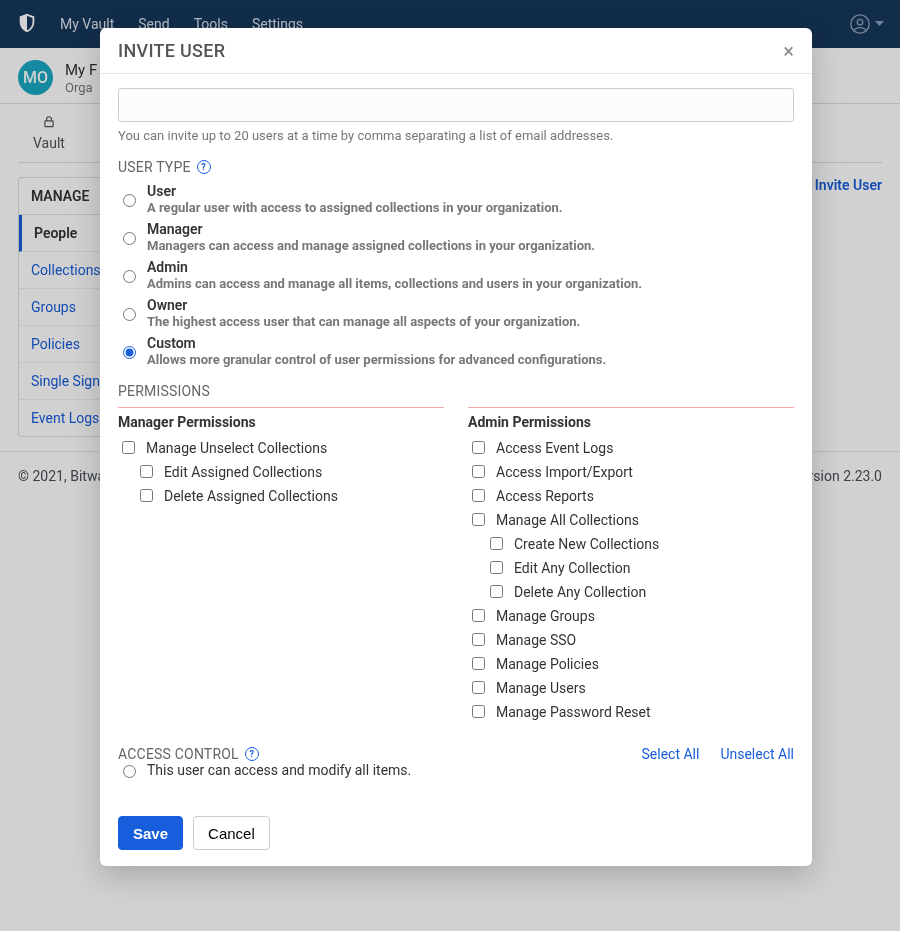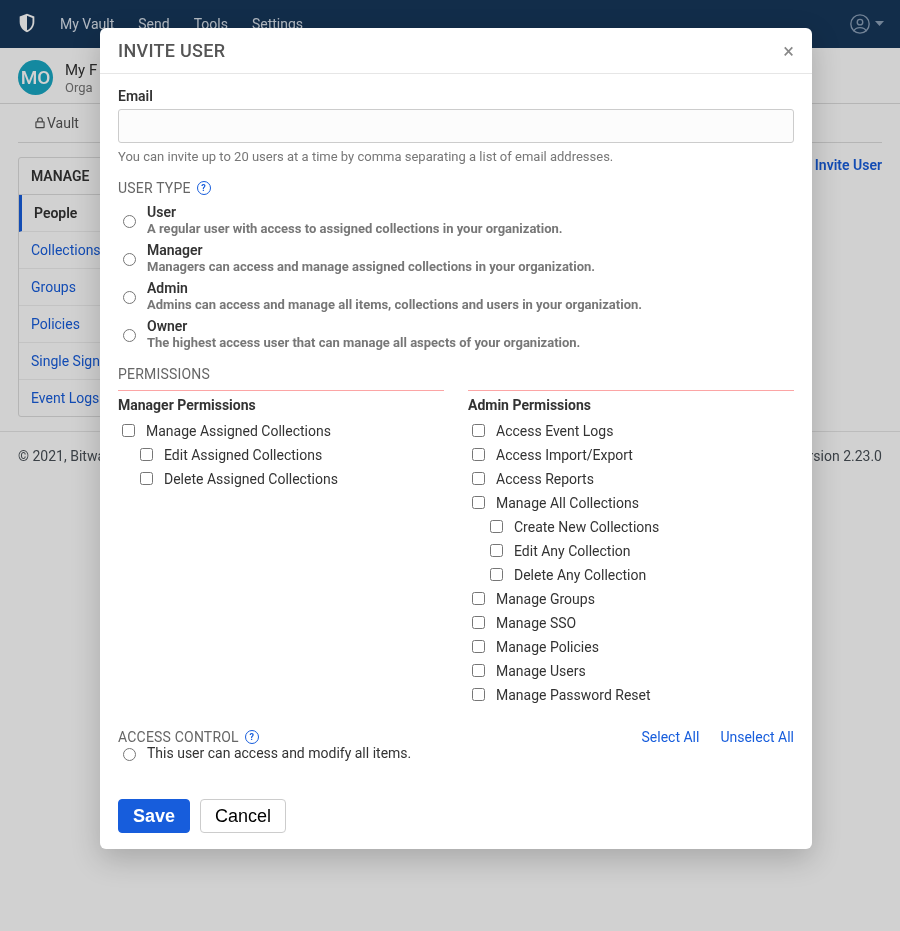--- a/index.html
+++ b/index.html
@@ -4,26 +4,26 @@
 <style>
   html,body{margin:0;padding:0;font-family:-apple-system,BlinkMacSystemFont,"Segoe UI",Roboto,Helvetica,Arial,sans-serif;color:#333;background:#fff;font-size:14px;}
   *{box-sizing:border-box;}
   .navbar{background:#17375b;height:48px;display:flex;align-items:center;padding:5px 16px;color:#cfd8e3;position:relative;}
   .navbar .shield{width:22px;height:24px;margin-right:22px;}
   .navbar a{color:#d9e2ec;text-decoration:none;margin-right:24px;font-size:14px;}
   .navbar .spacer{flex:1;}
   .navbar .user{display:flex;align-items:center;gap:4px;}
   .navbar .user svg{opacity:.8;}
   .subhead{display:flex;align-items:center;padding:12px 18px 8px 18px;border-bottom:1px solid #ddd;background:#fff;}
-  .subhead .avatar{width:35px;height:35px;border-radius:50%;background:#19a8c4;color:#fff;display:flex;align-items:center;justify-content:center;font-size:19px;font-weight:500;}
+  .subhead .avatar{width:35px;height:35px;border-radius:50%;background:#19a8c4;color:#fff;display:flex;align-items:center;justify-content:center;font-size:16px;font-weight:500;}
   .subhead .orgname{margin-left:12px;}
   .subhead .orgname .n{font-size:15px;color:#333;margin-bottom:1px;}
   .subhead .orgname .s{font-size:13px;color:#777;}
   .tabs{display:flex;align-items:center;border-bottom:1px solid #ddd;margin:0 18px;}
-  .tabs .tab{padding:10px 14px;color:#555;display:flex;align-items:center;border:1px solid transparent;}
+  .tabs .tab{padding:10px 14px;color:#555;display:flex;align-items:center;gap:6px;border:1px solid transparent;flex-direction:column;}
   .tabs .tab svg{width:14px;height:14px;}
   .content{display:flex;gap:18px;padding:14px 18px;}
   .sidebar{width:180px;border:1px solid #ddd;border-radius:3px;}
   .sidebar .head{padding:10px 12px;font-weight:600;color:#333;border-bottom:1px solid #ddd;}
   .sidebar .item{padding:10px 12px;color:#175ddc;border-bottom:1px solid #eee;font-size:14px;}
   .sidebar .item:last-child{border-bottom:none;}
   .sidebar .item.active{background:#fff;color:#333;font-weight:600;border-left:3px solid #175ddc;}
   .mainarea{flex:1;}
   .mainarea .invite{color:#175ddc;font-size:14px;float:right;display:flex;align-items:center;gap:4px;cursor:pointer;font-weight:600;}
   .footer{padding:16px 18px;color:#495057;border-top:1px solid #e6e6e6;display:flex;justify-content:space-between;}
@@ -44,21 +44,21 @@
   .radio-row .t{font-weight:600;color:#333;}
   .radio-row .d{color:#777;font-size:13px;margin-top:1px;font-weight:bold;}
   .perm-cols{display:flex;gap:24px;margin-top:8px;}
   .perm-col{flex:1;border-top:1px solid #fca5a5;padding-top:6px;}
   .perm-col h4{margin:0 0 8px 0;font-size:14px;color:#333;font-weight:700;}
   .chk{display:flex;align-items:center;gap:8px;margin-bottom:5px;color:#333;}
   .chk.indent1{margin-left:18px;}
   .ac-row{display:flex;justify-content:space-between;align-items:center;margin-top:20px;}
   .link{color:#175ddc;cursor:pointer;font-size:14px;}
   .modal-foot{padding:12px 18px 16px 18px;display:flex;gap:10px;}
-  .btn{height:34px;padding:0 14px;border-radius:4px;font-size:18px;cursor:pointer;border:1px solid #ccc;background:#fff;}
+  .btn{height:34px;padding:0 14px;border-radius:4px;font-size:15px;cursor:pointer;border:1px solid #ccc;background:#fff;}
   .btn.primary{background:#175ddc;color:#fff;border-color:#175ddc;font-weight:600;}
   .info-icon{width:14px;height:14px;border:1.5px solid #175ddc;border-radius:50%;color:#175ddc;display:inline-flex;align-items:center;justify-content:center;font-size:9px;font-weight:700;}
   .cutoff-wrap{overflow:hidden;height:38px;}
   .radio-row.selected input{accent-color:#175ddc;}
   input[type=radio],input[type=checkbox]{accent-color:#175ddc;}
 </style>
 </head>
 <body>
 
 <div class="navbar">
@@ -127,21 +127,20 @@
 </div>
 
 <div class="overlay"></div>
 <div class="modal">
   <div class="modal-head">
     <h3>INVITE USER</h3>
     <span class="close">×</span>
   </div>
   <div class="modal-body">
 
-    <span class="lbl">Email</span>
     <input class="input" style="">
     <div class="hint">You can invite up to 20 users at a time by comma separating a list of email addresses.</div>
 
     <div class="section-title">
       <span>USER TYPE</span>
       <span class="info-icon">?</span>
     </div>
 
     <div id="types-container">
         <div class="radio-row">
@@ -163,35 +162,42 @@
           <div>
             <div class="t">Admin</div>
             <div class="d">Admins can access and manage all items, collections and users in your organization.</div>
           </div>
         </div>
         <div class="radio-row">
           <input type="radio" name="utype" style="">
           <div>
             <div class="t">Owner</div>
             <div class="d">The highest access user that can manage all aspects of your organization.</div>
+          </div>
+        </div>
+        <div class="radio-row selected">
+          <input type="radio" name="utype" checked="" style="">
+          <div>
+            <div class="t">Custom</div>
+            <div class="d">Allows more granular control of user permissions for advanced configurations.</div>
           </div>
         </div>
       </div>
 
     <div class="section-title">
       <span>PERMISSIONS</span>
     </div>
 
     <div class="perm-cols">
       <div class="perm-col">
         <h4>Manager Permissions</h4>
         <div id="manager-perms">
             <label class="chk">
               <input type="checkbox" style="">
-              <span>Manage Assigned Collections</span>
+              <span>Manage Unselect Collections</span>
             </label>
             <label class="chk indent1">
               <input type="checkbox" style="">
               <span>Edit Assigned Collections</span>
             </label>
             <label class="chk indent1">
               <input type="checkbox" style="">
               <span>Delete Assigned Collections</span>
             </label>
           </div>

